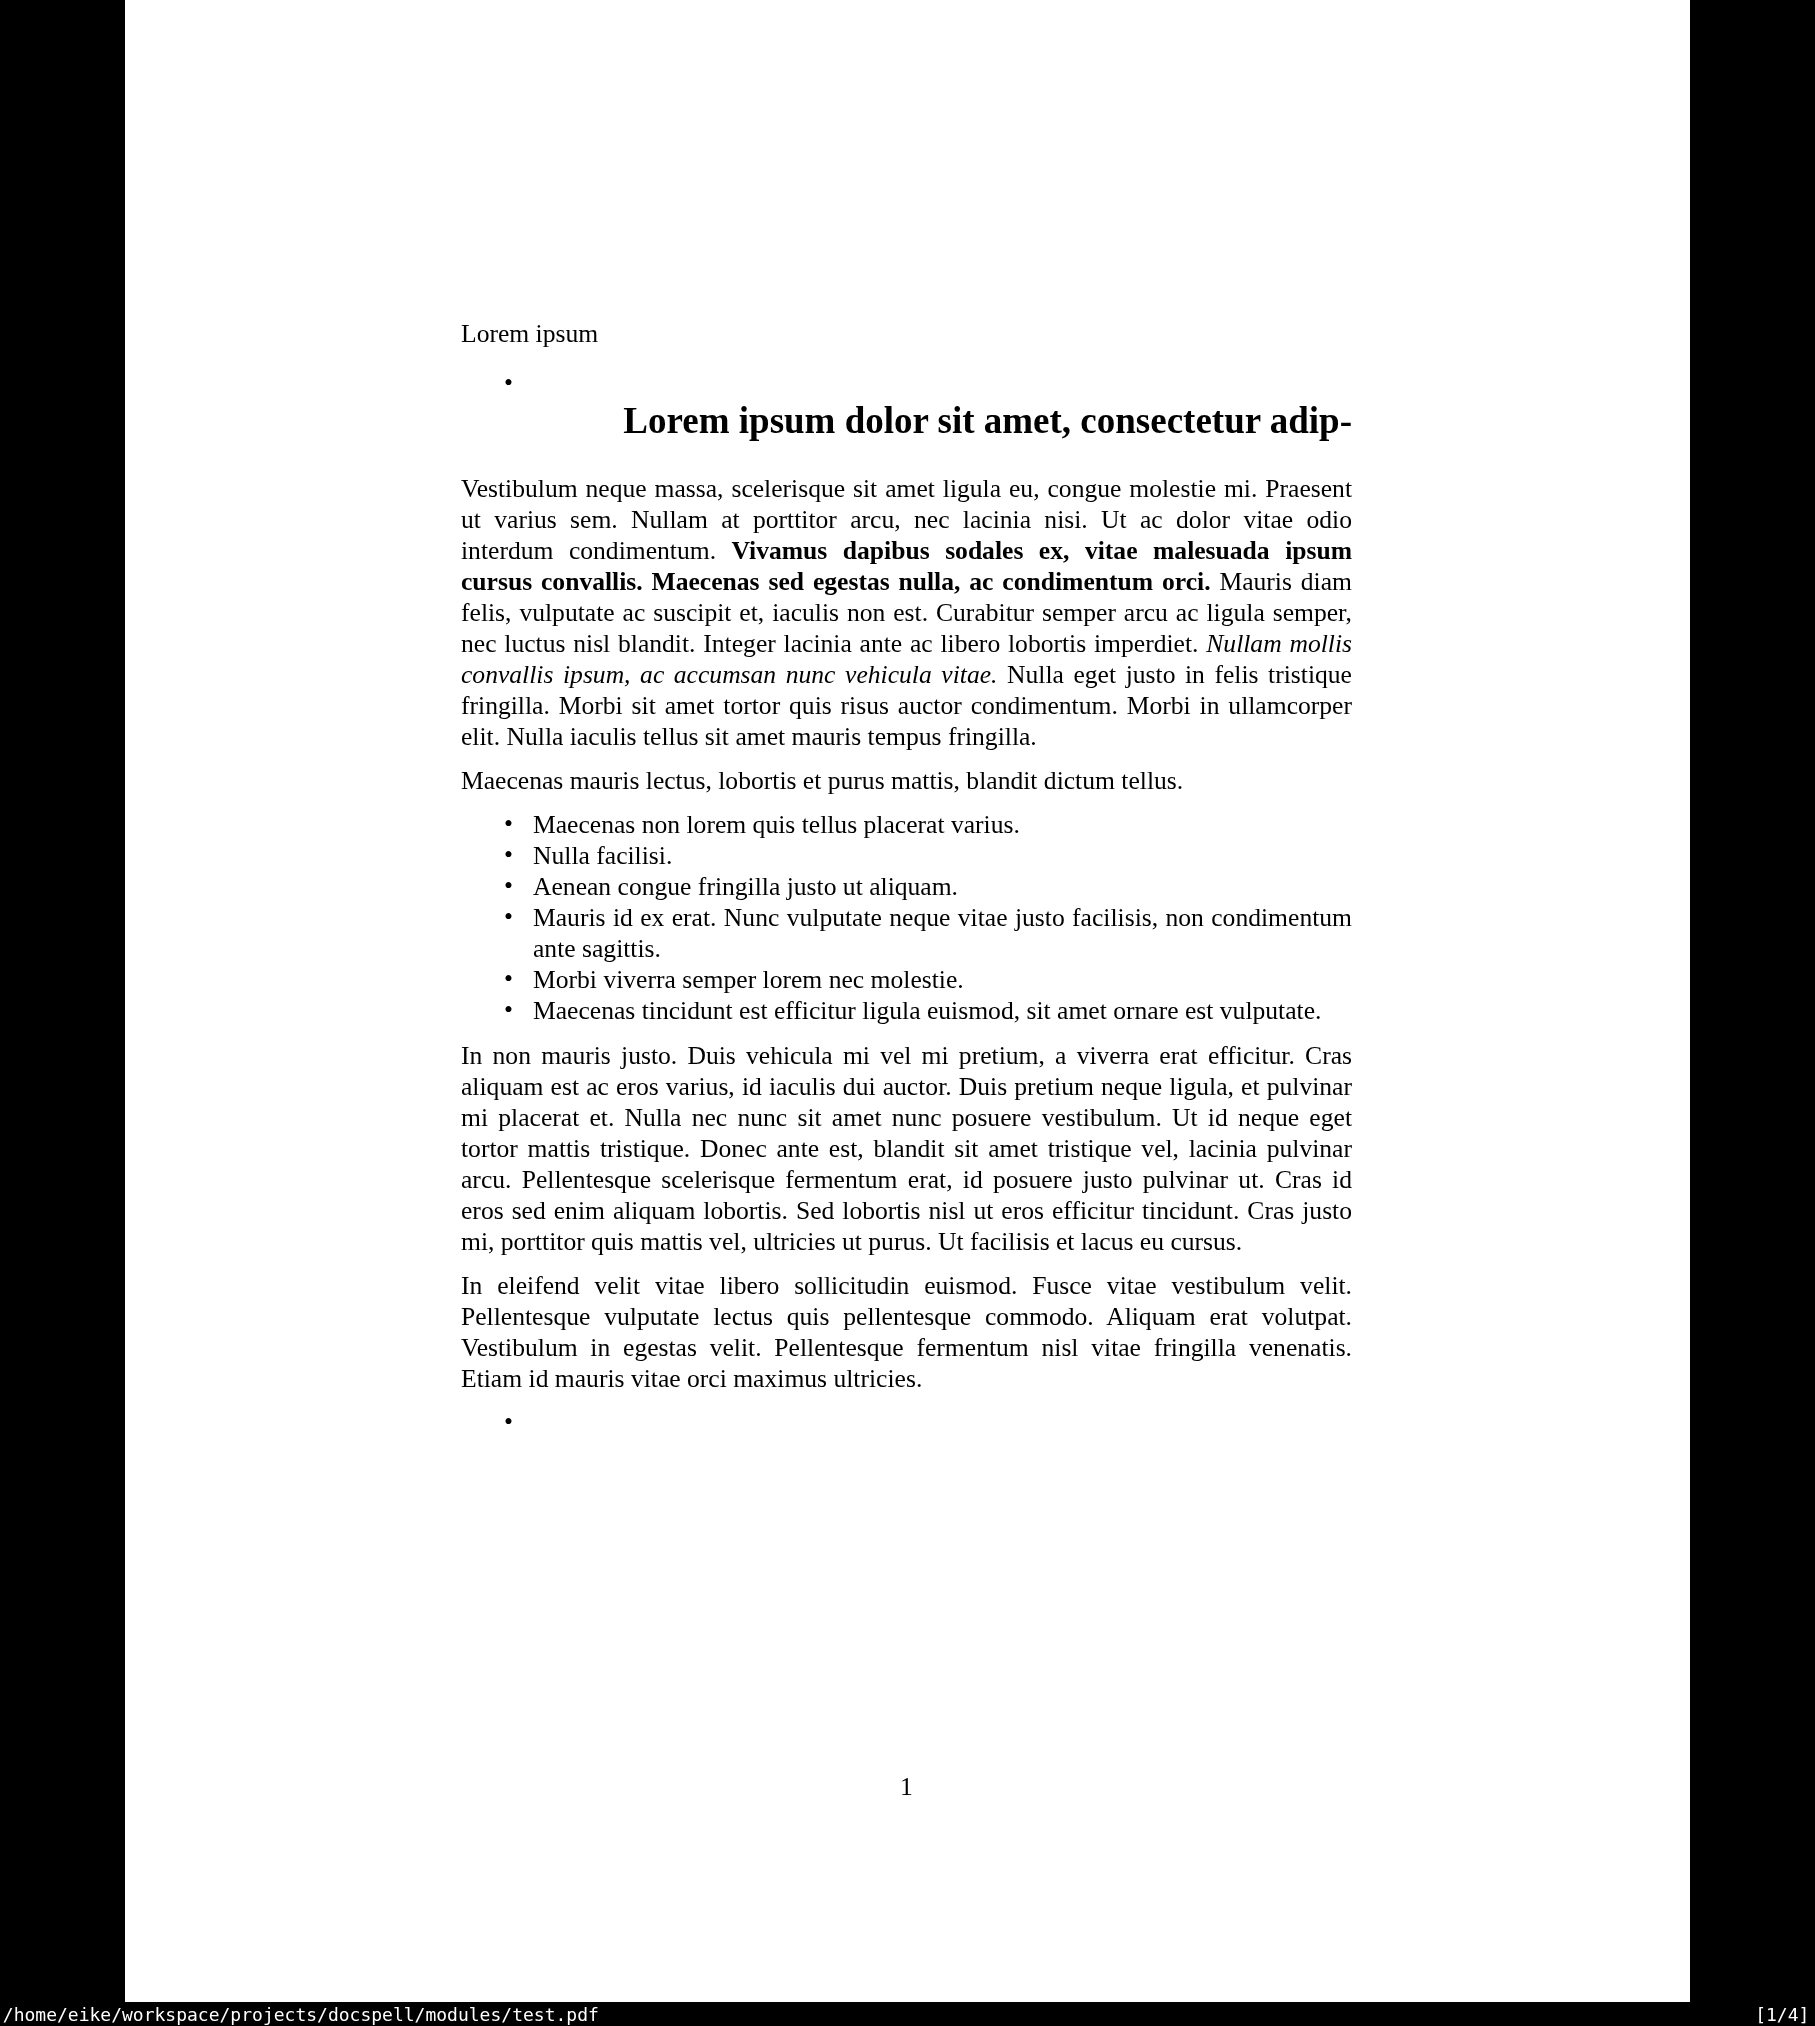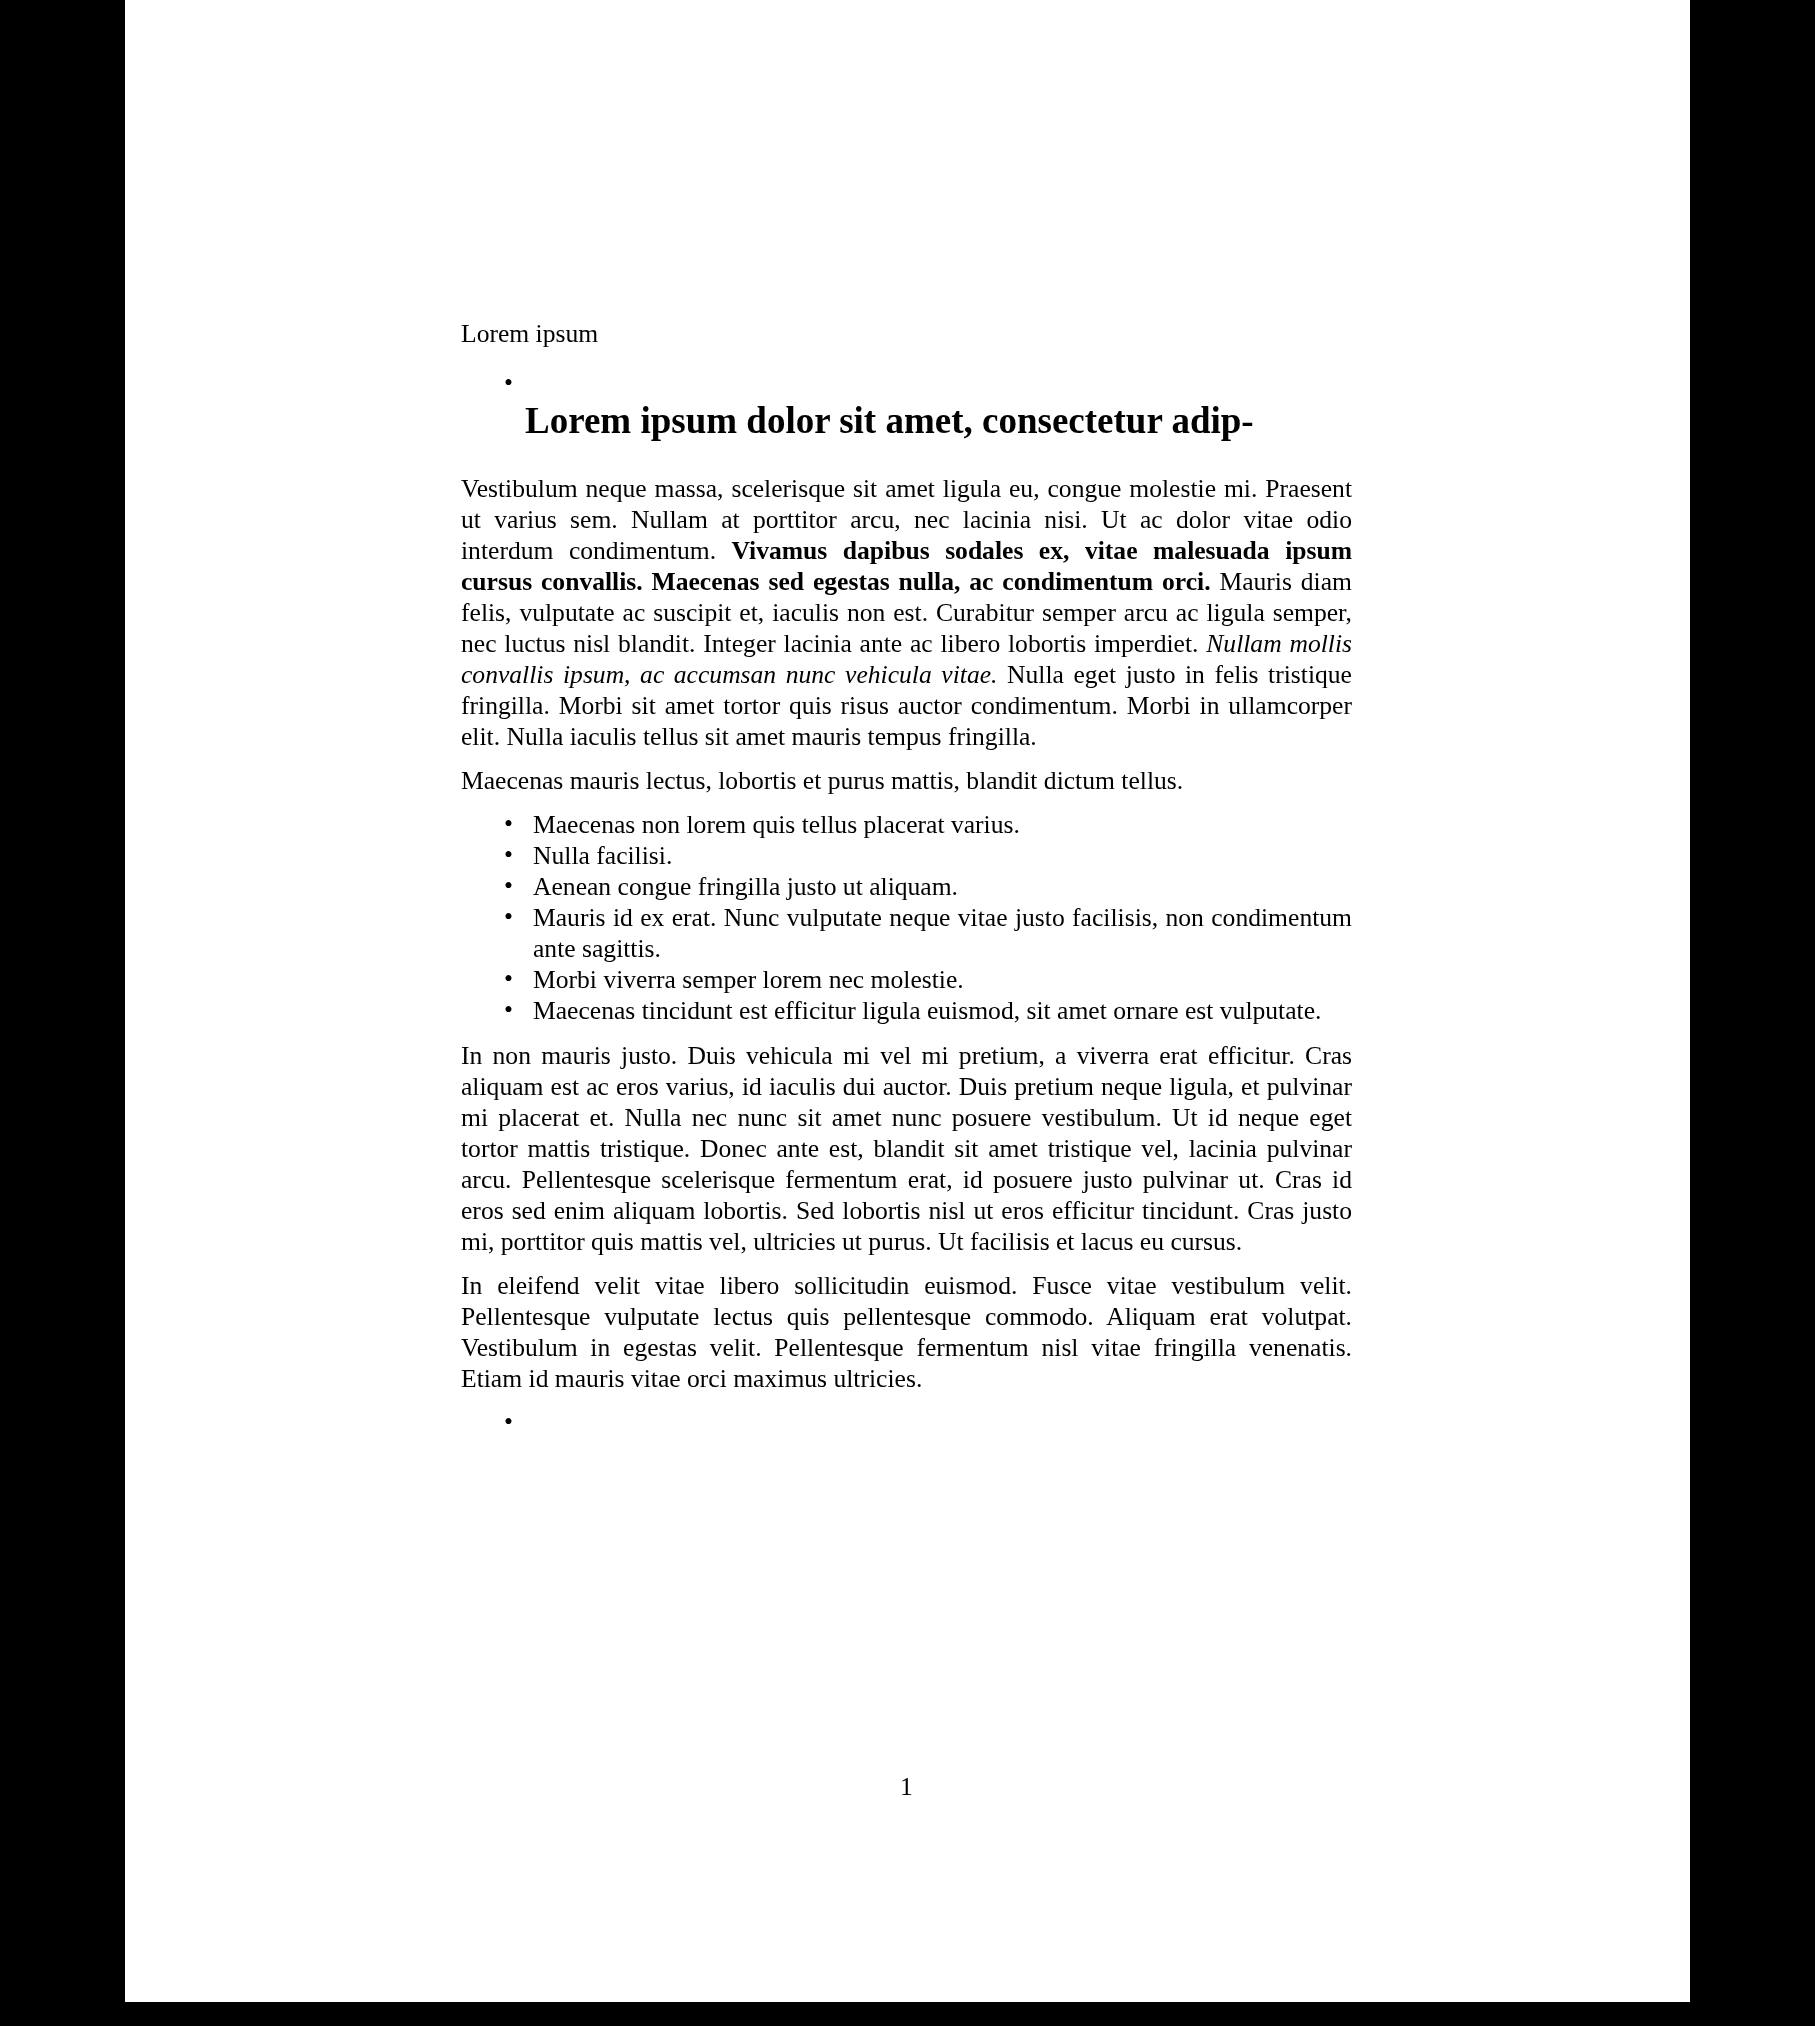--- a/index.html
+++ b/index.html
@@ -54,21 +54,21 @@
   }
   .top-list {
     margin-top: 19px;
   }
   .doc-heading {
     margin: 49px 0 0 64px;
     font-size: 37px;
     line-height: 46px;
     font-weight: bold;
   }
-  .heading-line { display: block; }
+  .heading-line { display: block; text-align: right; }
   .para {
     font-size: 25.6px;
     line-height: 31px;
     text-align: justify;
     margin: 13.2px 0 0 0;
   }
   .para-first {
     margin-top: 29px;
   }
   .mid-list {
@@ -144,15 +144,19 @@
 
       <div class="doc-list bottom-list">
           <div class="list-item"><span class="bullet">•</span><span class="item-text"></span></div>
         </div>
 
     </div>
 
     <div class="page-number">1</div>
   </div>
 
+  <div class="status-bar">
+    <span class="status-path">/home/eike/workspace/projects/docspell/modules/test.pdf</span>
+    <span class="status-pages">[1/4]</span>
+  </div>
 
 </div>
 
 
 </body></html>

